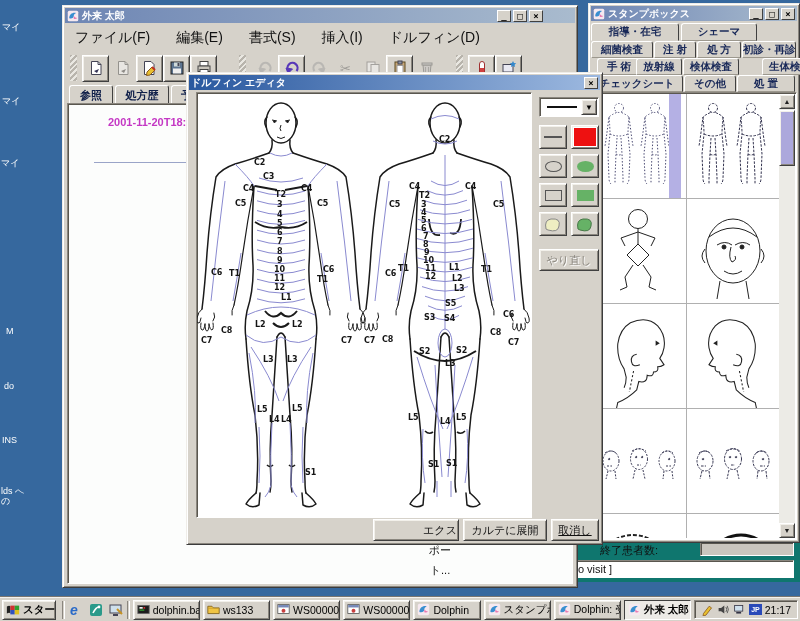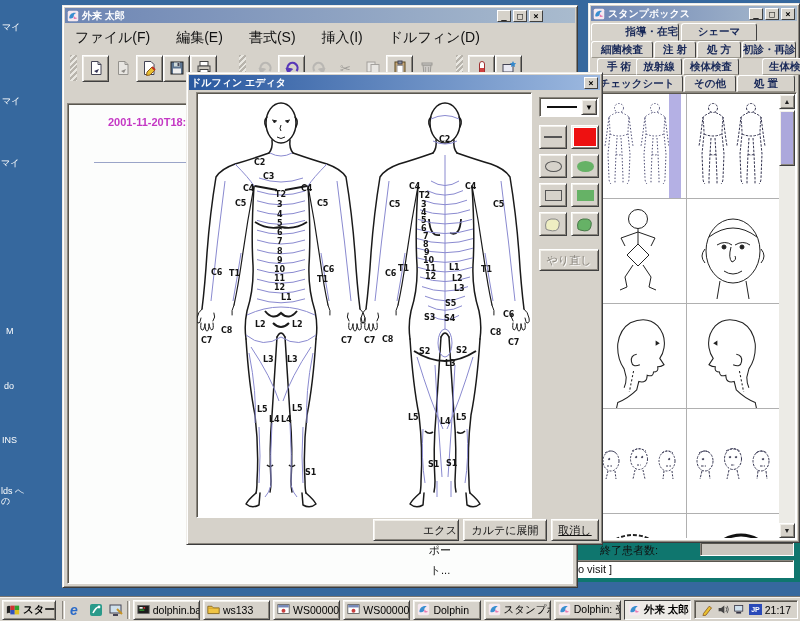--- a/index.html
+++ b/index.html
@@ -230,26 +230,26 @@
           <use href="#ic-dolphin"></use>
         </svg>
       <span>スタンプボックス</span>
       <span class="tb-btns">
         <span class="tb-btn">_</span>
         <span class="tb-btn">□</span>
         <span class="tb-btn">×</span>
       </span>
     </div>
 
-    <div class="stab" style="left:2px;top:19px;width:88px;height:18px;border-color:#fff #404040 #d6d2ca #fff;text-align:right;">指導・在宅</div>
+    <div class="stab" style="left:2px;top:19px;width:88px;height:18px;border-color:#fff #404040 #d6d2ca #fff;">指導・在宅</div>
     <div class="stab" style="left:92px;top:19px;width:76px;height:18px;">シェーマ</div>
 
     <div class="stab" style="left:2px;top:37px;width:62px;">細菌検査</div>
     <div class="stab" style="left:65px;top:37px;width:42px;">注 射</div>
-    <div class="stab" style="left:108px;top:37px;width:44px;">処 方</div>
+    <div class="stab" style="left:108px;top:37px;width:44px;font-family:Liberation Serif, serif;">処 方</div>
     <div class="stab" style="left:153px;top:37px;width:54px;">初診・再診</div>
 
     <div class="stab" style="left:8px;top:54px;width:44px;">手 術</div>
     <div class="stab" style="left:47px;top:54px;width:46px;">放射線</div>
     <div class="stab" style="left:94px;top:54px;width:56px;">検体検査</div>
     <div class="stab" style="left:151px;top:54px;width:56px;margin-left:22px;">生体検査</div>
 
     <div class="stab" style="left:2px;top:71px;width:92px;">チェックシート</div>
     <div class="stab" style="left:95px;top:71px;width:52px;">その他</div>
     <div class="stab" style="left:148px;top:71px;width:58px;">処 置</div>
@@ -421,20 +421,26 @@
       <div class="btn tbtn">
           <svg class="ic" width="16" height="16">
             <use href="#ic-vial"></use>
           </svg>
         </div>
       <div class="btn tbtn">
           <svg class="ic" width="16" height="16">
             <use href="#ic-schema-mon"></use>
           </svg>
         </div>
+    </div>
+    <div class="doc-tabs">
+      <div class="tab" style="width:44px">参照</div>
+      <div class="tab" style="width:54px">処方歴</div>
+      <div class="tab" style="width:42px">予約</div>
+      <div class="tab" style="width:54px">傷病名</div>
     </div>
     <div class="docarea sunken">
       <span class="datetext">2001-11-20T18:17:3</span>
       <div class="docline"></div>
     </div>
   </div>
 
   <div class="win" style="left:186px;top:72px;width:417px;height:473px;">
     <div class="titlebar active">
       <span>ドルフィン エディタ</span>

